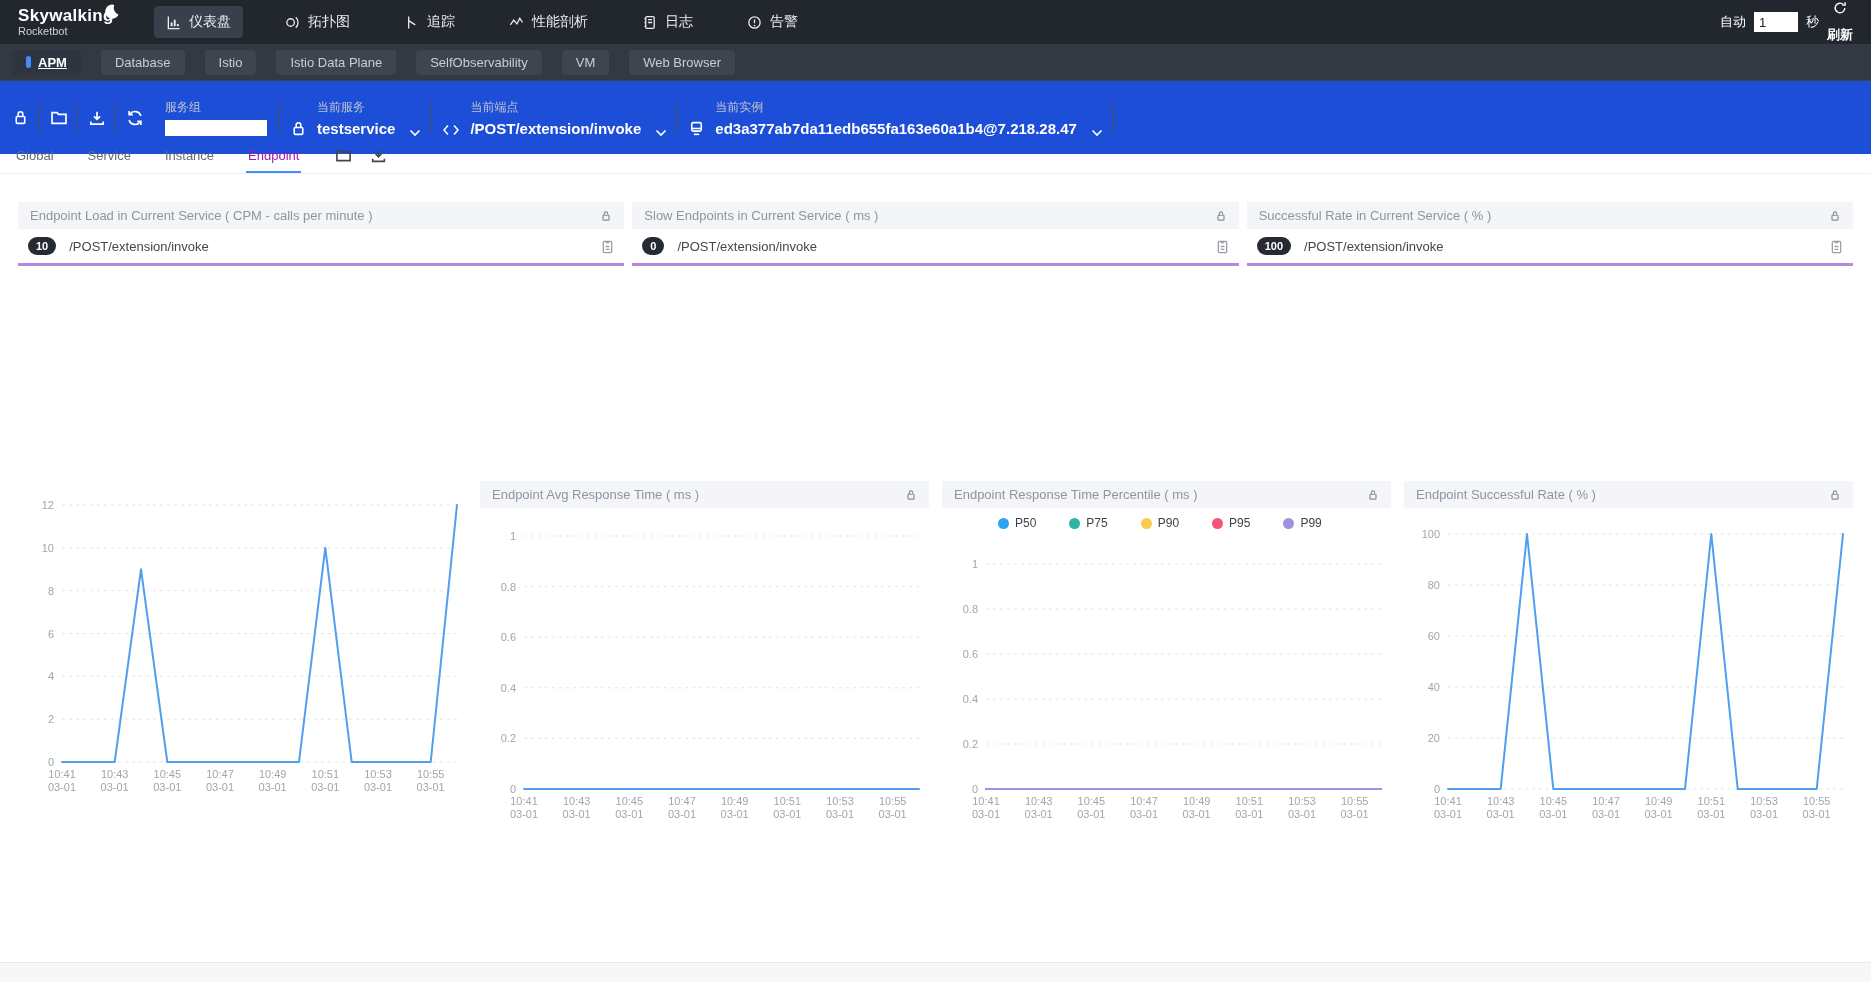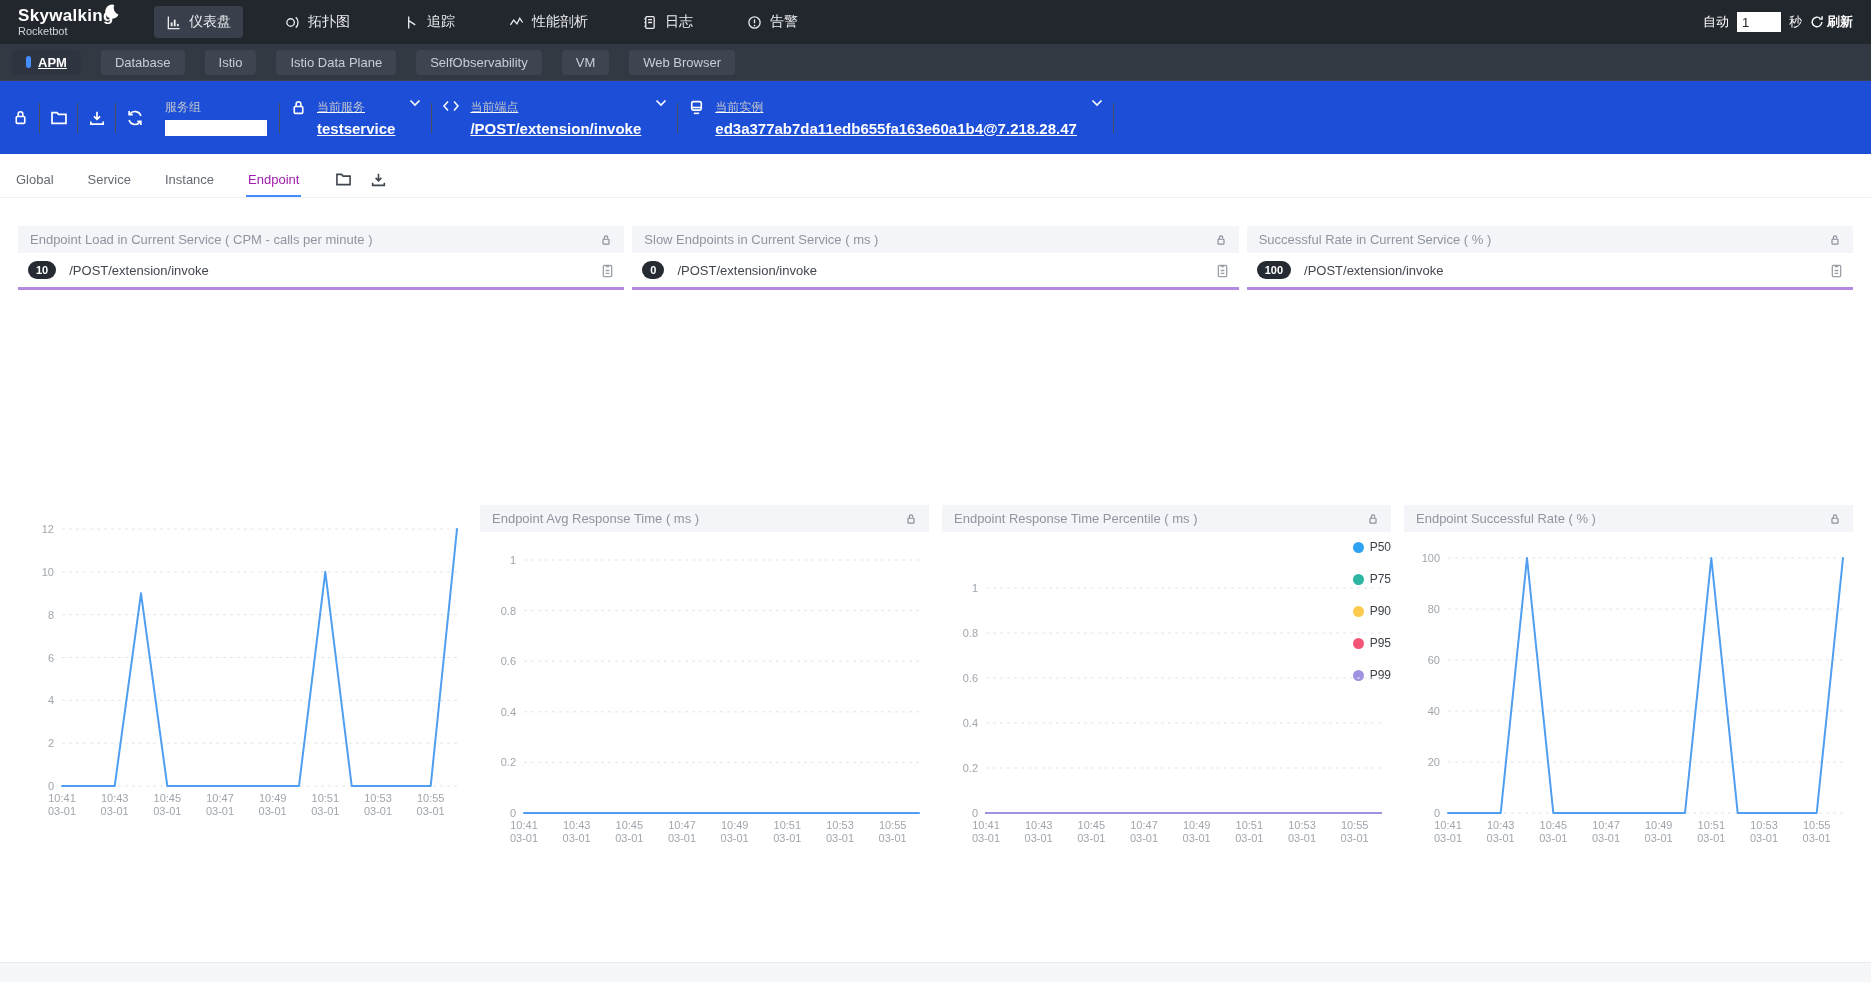--- a/index.html
+++ b/index.html
@@ -15,43 +15,43 @@
   .brand-title { color: #fff; font-size: 17px; font-weight: bold; letter-spacing: .3px; }
   .brand-sub { color: #cfd3d9; font-size: 11px; }
   .brand .moon { position: absolute; top: -3px; left: 86px; }
   .nav-items { display: flex; align-items: center; gap: 30px; }
   .nav-item { display: flex; align-items: center; gap: 8px; color: #e9ebef; font-size: 14px;
               padding: 7px 12px; border-radius: 4px; cursor: pointer; white-space: nowrap; }
   .nav-item.active { background: #3a404b; }
   .nav-right { margin-left: auto; display: flex; align-items: center; gap: 8px; color: #fff; font-size: 13px; }
   .interval-input { width: 44px; height: 20px; border: none; background: #fff; color: #222;
                     font-size: 13px; padding: 0 5px; font-family: inherit; }
-  .refresh-btn { display: flex; align-items: center; gap: 3px; font-weight: bold; cursor: pointer; }
+  .refresh-btn { display: flex; align-items: center; gap: 11px; font-weight: bold; cursor: pointer; flex-direction: column; }
 
   
   .tabbar { height: 36px; background: #323943; display: flex; align-items: center; padding: 0 12px; gap: 20px; }
   .dtab { background: #3e4551; color: #c9cdd5; font-size: 13px; padding: 5px 14px; border-radius: 4px;
           cursor: pointer; display: flex; align-items: center; gap: 7px; white-space: nowrap; }
   .dtab.active { background: #2f3540; color: #fff; font-weight: bold; text-decoration: underline; }
   .dtab-pill { width: 5px; height: 12px; border-radius: 3px; background: #448dfe; }
 
   
   .toolbar { height: 74px; background: #1d4ed8; border-top: 1px solid #3d444f;
              display: flex; align-items: center; padding: 0 2px; }
   .tool-btn { width: 37px; display: flex; justify-content: center; cursor: pointer; color: #fff; }
   .tool-sep { width: 1px; height: 30px; background: #4a515c; }
   .tool-group { display: flex; flex-direction: column; gap: 4px; padding: 0 12px; }
   .tool-label { color: #c2c7ce; font-size: 12px; }
   .tool-value { color: #fff; font-size: 15px; font-weight: bold; white-space: nowrap; }
   .group-input { width: 102px; height: 16px; border: none; background: #fff; font-family: inherit; }
-  .tool-select { display: flex; align-items: flex-start; cursor: pointer; padding: 0 10px; color: #fff; text-decoration: underline; }
+  .tool-select { display: flex; align-items: flex-end; cursor: pointer; padding: 0 10px; color: #fff; }
   .tool-select .chev { margin-left: 14px; }
 
   
-  .viewtabs { height: 44px; background: #fff; display: flex; align-items: flex-end; padding: 0 14px;
+  .viewtabs { height: 20px; background: #fff; display: flex; align-items: flex-end; padding: 0 14px;
               gap: 30px; border-bottom: 1px solid #edeff2; }
   .vtab { font-size: 13px; color: #656b74; cursor: pointer; padding: 8px 2px 8px; border-bottom: 2px solid transparent; }
   .vtab.active { color: #a21caf; border-bottom-color: #448dfe; }
   .vt-icons { display: flex; gap: 18px; align-items: center; padding-bottom: 9px; margin-left: 4px; color: #40464e; }
 
   
   .summary-row { display: flex; gap: 8px; padding: 0 18px; margin-top: 28px; }
   .scard { flex: 1; }
   .card-head { height: 27px; background: #f3f5f9; display: flex; align-items: center; padding: 0 12px;
                color: #8f959e; font-size: 13px; }
@@ -60,21 +60,21 @@
                 border-bottom: 3px solid #b48ae0; }
   .badge { background: #262b33; color: #fff; font-size: 11px; font-weight: bold; padding: 3px 8px;
            border-radius: 9px; min-width: 14px; text-align: center; }
   .endpoint-text { margin-left: 13px; color: #42474f; font-size: 13px; }
   .copy { margin-left: auto; color: #9aa0a8; cursor: pointer; }
 
   
   .charts-row { display: flex; gap: 13px; padding: 0 18px; margin-top: 215px; }
   .ccard { flex: 1; }
   .ccard-body { height: 330px; background: #fff; overflow: hidden; }
-  .legend-row { display: flex; align-items: flex-end; gap: 18px; height: 26px; padding: 8px 0 0 56px; flex-direction: column; }
+  .legend-row { display: flex; align-items: flex-start; gap: 33px; height: 26px; padding: 8px 0 0 56px; }
   .legend-item { display: flex; align-items: center; gap: 6px; font-size: 12px; color: #3d434b; cursor: pointer; }
   .legend-dot { width: 11px; height: 11px; border-radius: 50%; }
 
   
   .footer-strip { position: absolute; left: 0; bottom: 0; width: 1871px; height: 20px;
                   background: #f6f7f9; border-top: 1px solid #e8eaee; }
 </style>
 </head>
 <body>
 

